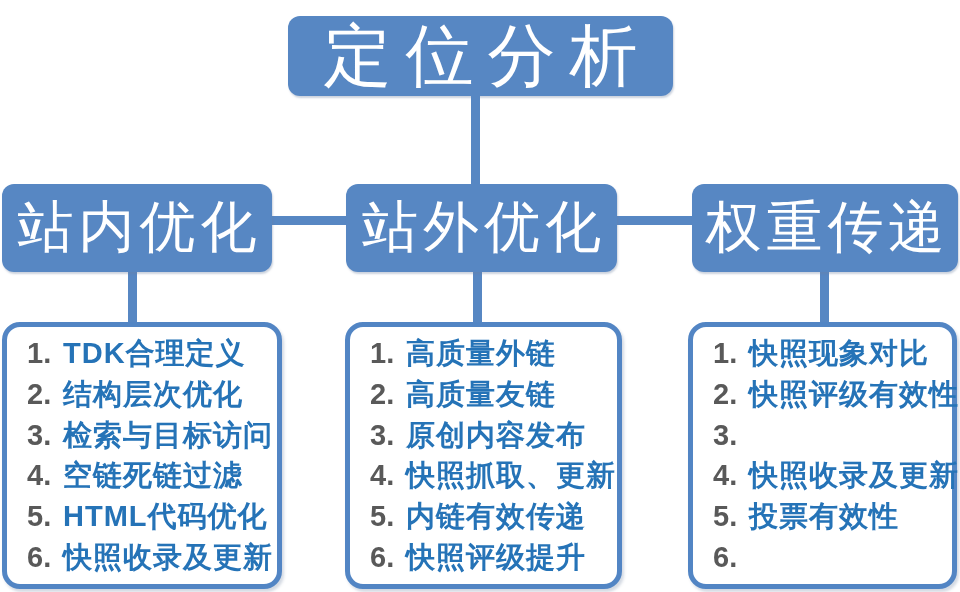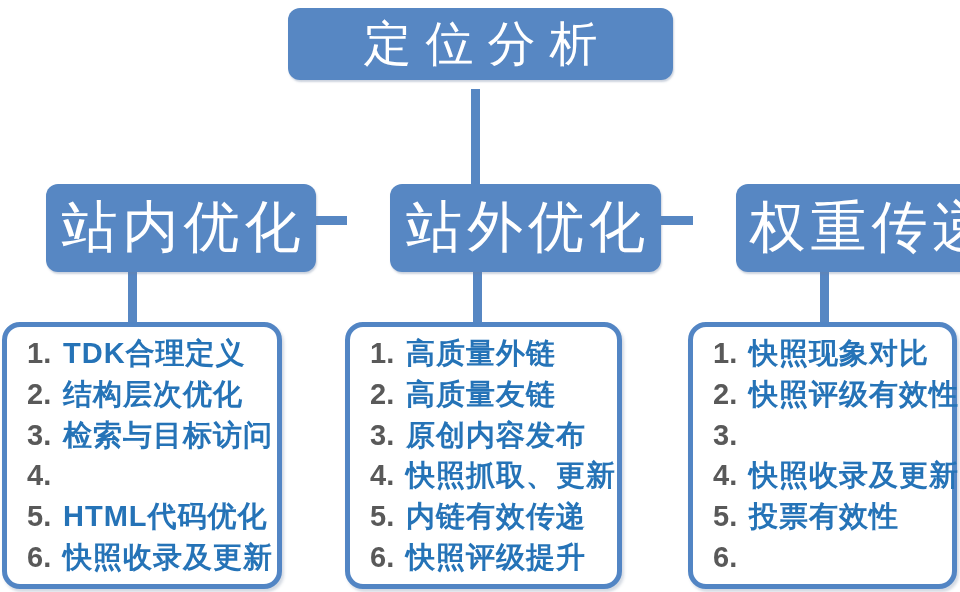--- a/index.html
+++ b/index.html
@@ -17,22 +17,22 @@
     position:relative;width:960px;height:592px;
     background:var(--background);overflow:hidden;
   }
   .node{
     position:absolute;display:flex;align-items:center;justify-content:center;
     background:var(--node-fill);color:var(--node-text);
     border-radius:12px;
     box-shadow:1px 2px 2px rgba(110,130,160,0.35);
     font-weight:400;white-space:nowrap;
   }
-  .node.root{left:288px;top:8px;width:385px;height:72px;font-size:48px;letter-spacing:14px;padding-left:14px;}
-  .node.row{top:184px;height:88px;font-size:56px;letter-spacing:5px;padding-left:5px;margin-left:44px;}
+  .node.root{left:288px;top:16px;width:385px;height:80px;font-size:68px;letter-spacing:14px;padding-left:14px;}
+  .node.row{top:184px;height:88px;font-size:56px;letter-spacing:5px;padding-left:5px;}
   .node.row.b0{left:2px;width:270px;}
   .node.row.b1{left:346px;width:271px;}
   .node.row.b2{left:692px;width:266px;text-align:right;}
   .conn{position:absolute;background:var(--connector);}
   .conn.v{width:9px;}
   .conn.h{height:9px;}
   .conn.root-v{left:471px;top:89px;height:96px;}
   .conn.h-left{left:271px;top:216px;width:76px;}
   .conn.h-right{left:616px;top:216px;width:77px;}
   .conn.stub-0{left:128px;top:271px;height:52px;}
@@ -91,20 +91,21 @@
         <div class="item">
     <span class="num">2.</span>
     <span class="txt">结构层次优化</span>
   </div>
         <div class="item">
     <span class="num">3.</span>
     <span class="txt">检索与目标访问</span>
   </div>
         <div class="item">
     <span class="num">4.</span>
+    <span class="txt">空链死链过滤</span>
   </div>
         <div class="item">
     <span class="num">5.</span>
     <span class="txt">HTML代码优化</span>
   </div>
         <div class="item">
     <span class="num">6.</span>
     <span class="txt">快照收录及更新</span>
   </div>
       </div>

